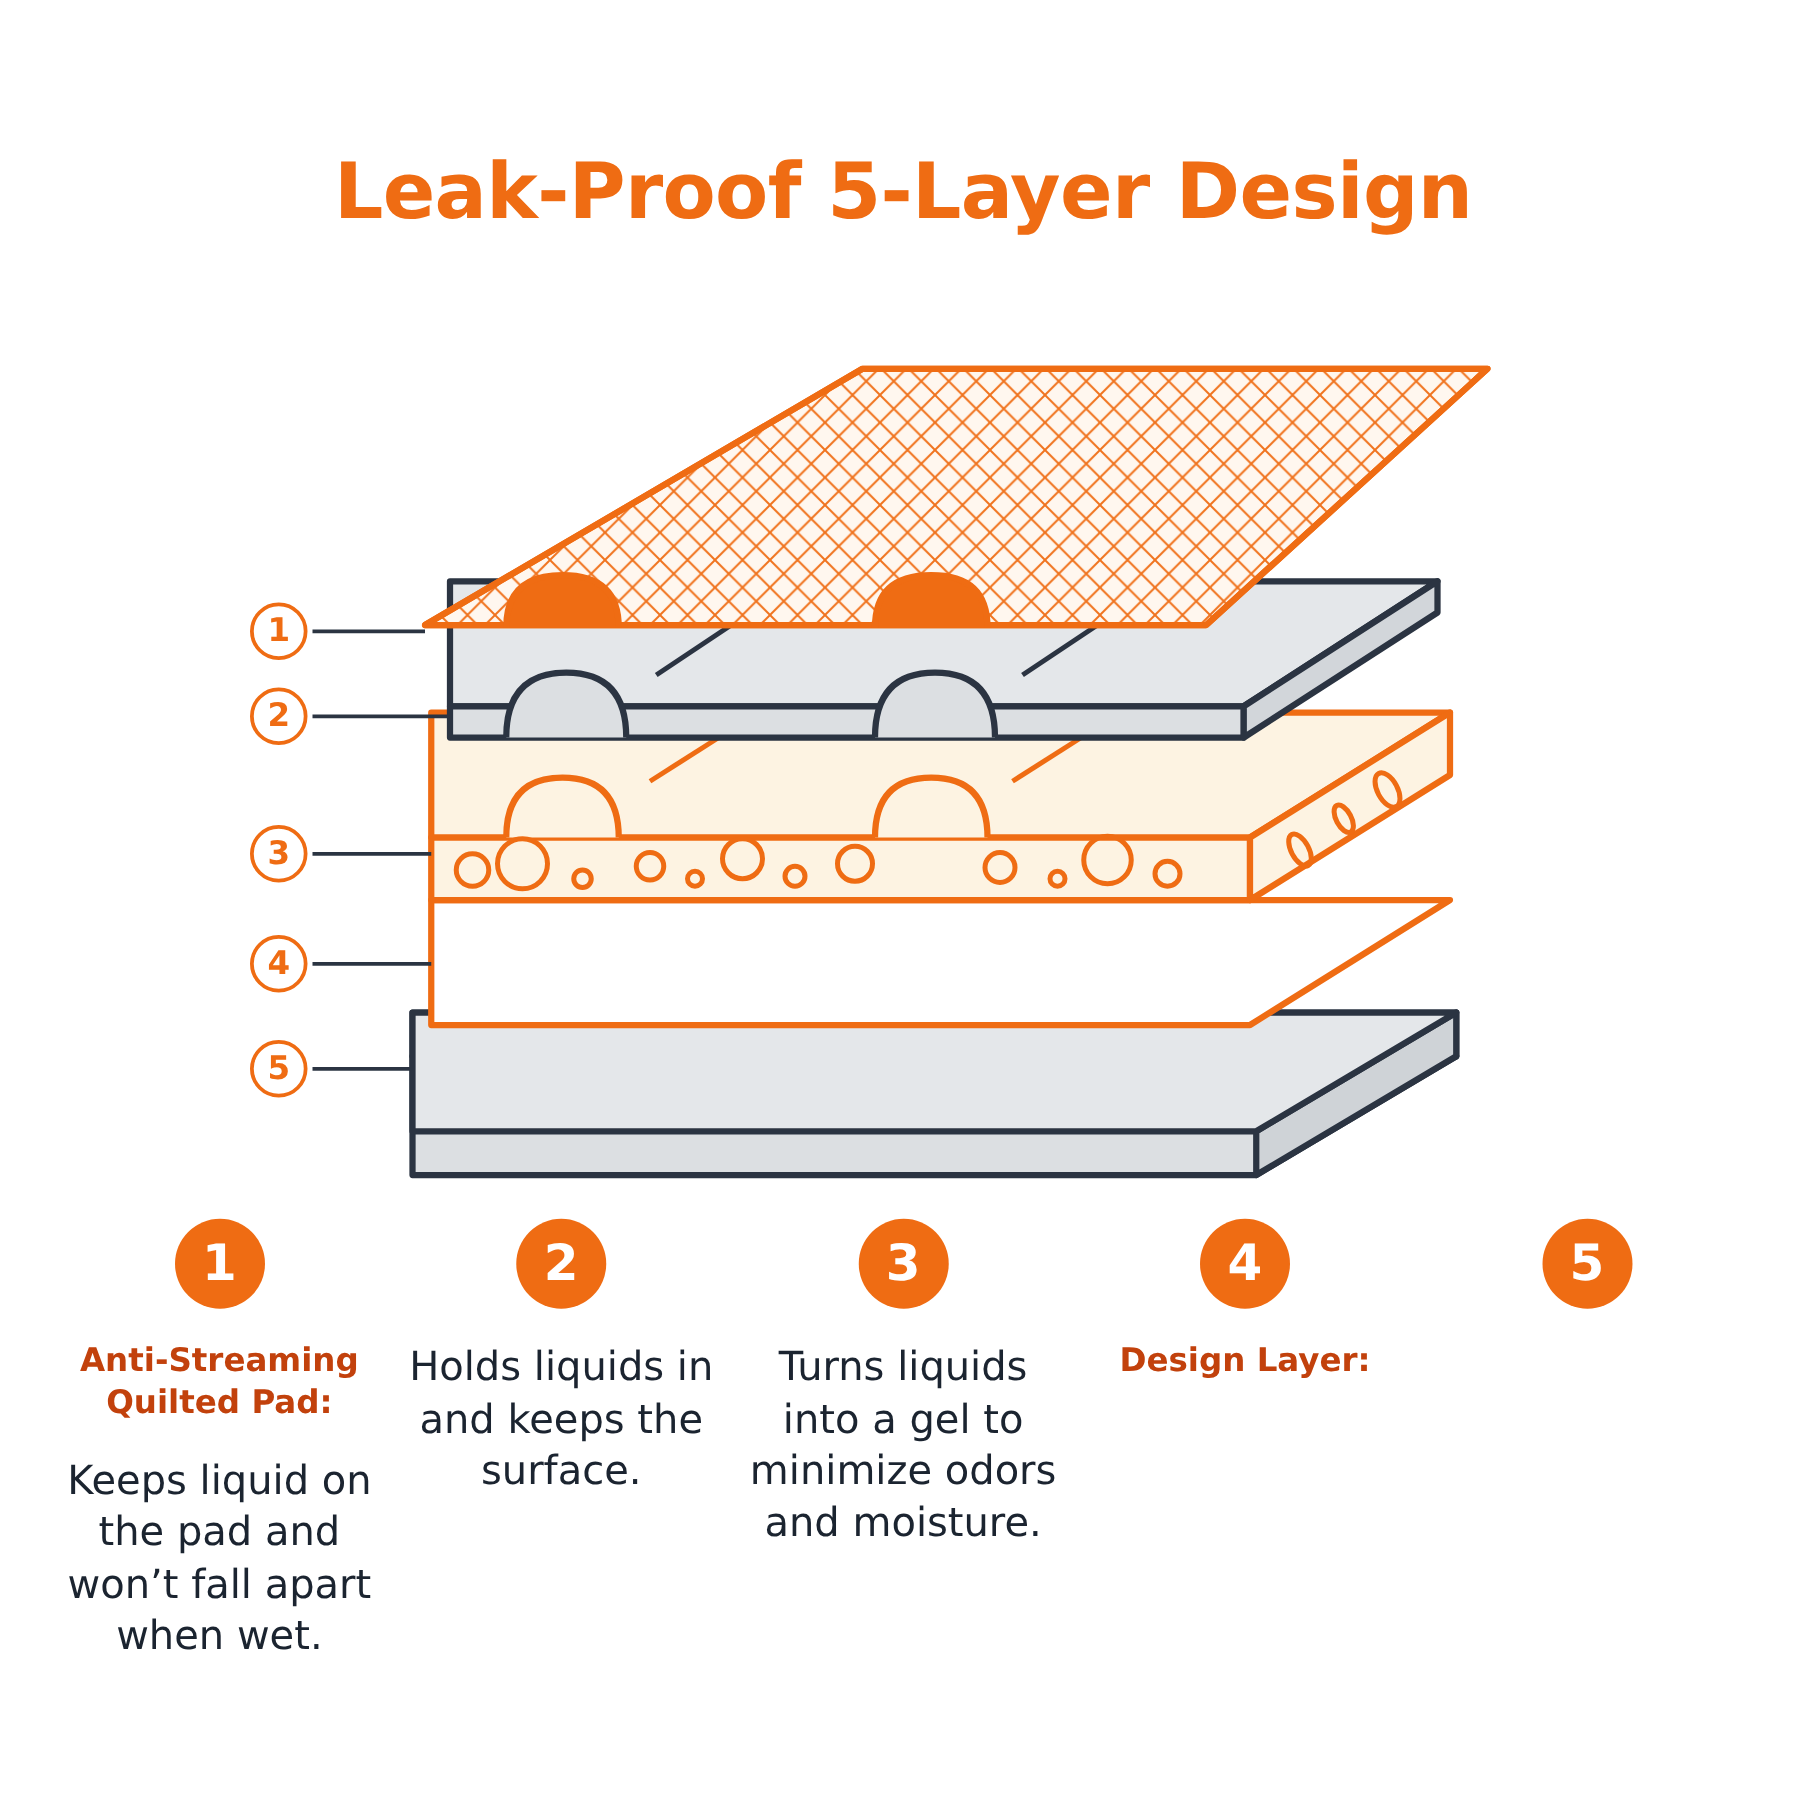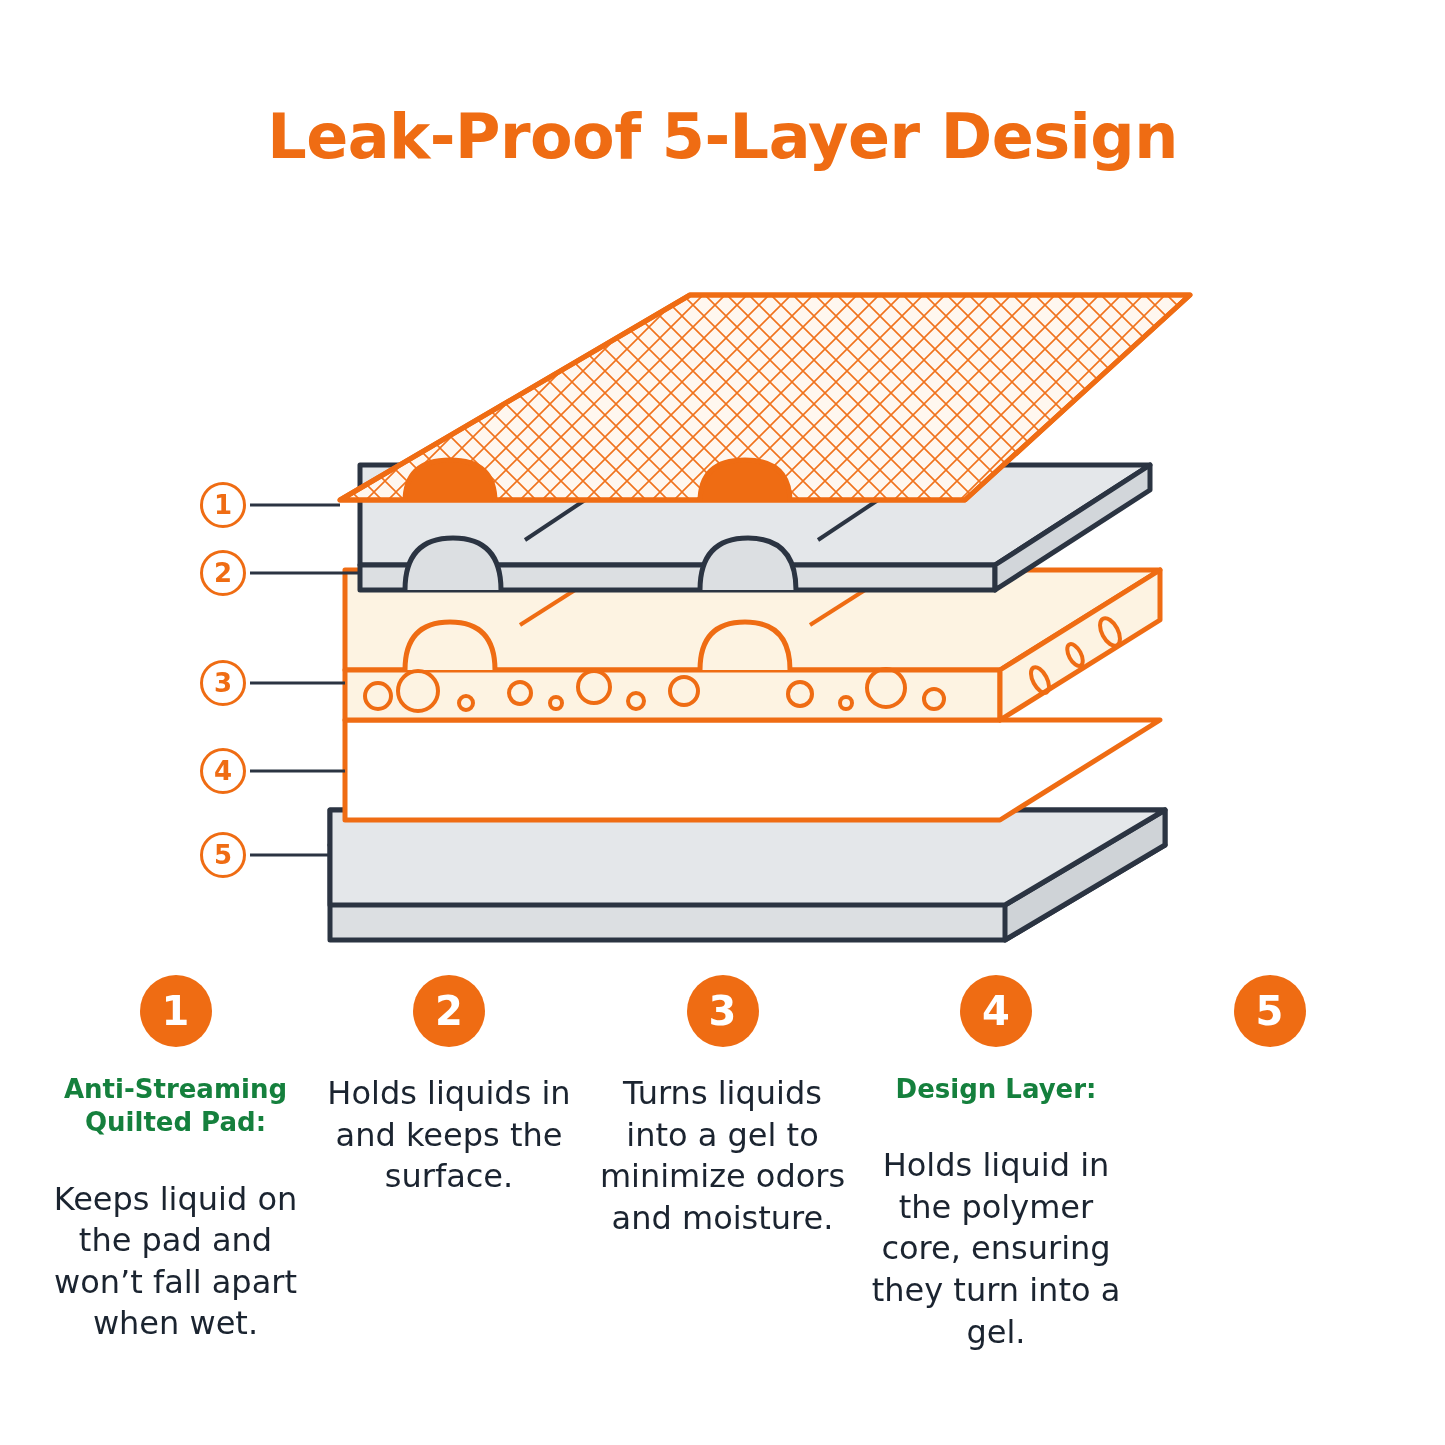--- a/index.html
+++ b/index.html
@@ -15,21 +15,21 @@
     overflow: hidden;
     position: relative;
   }
   .page {
     width: 1445px;
     height: 1445px;
     position: relative;
   }
   .title {
     position: absolute;
-    top: 100px;
+    top: 116px;
     left: 0;
     width: 1445px;
     text-align: center;
     font-size: 62px;
     font-weight: bold;
     color: #ef6c13;
     letter-spacing: -0.5px;
   }
 
   
@@ -82,23 +82,23 @@
     font-size: 40px;
     font-weight: bold;
     display: flex;
     align-items: center;
     justify-content: center;
     margin: 0 auto 26px auto;
   }
   .legend-title {
     font-size: 26px;
     font-weight: bold;
-    color: #15803d;
+    color: #c2410c;
     line-height: 1.28;
-    margin-bottom: 39px;
+    margin-bottom: 24px;
   }
   .legend-desc {
     font-size: 32px;
     color: #1b2430;
     line-height: 1.3;
   }
 </style>
 </head>
 <body>
 
@@ -209,21 +209,20 @@
     </div>
 
     <div class="legend-col">
       <div class="badge">3</div>
       <div class="legend-desc">Turns liquids into a gel to minimize odors and moisture.</div>
     </div>
 
     <div class="legend-col">
       <div class="badge">4</div>
       <div class="legend-title">Design Layer:</div>
-      <div class="legend-desc">Holds liquid in the polymer core, ensuring they turn into a gel.</div>
     </div>
 
     <div class="legend-col">
       <div class="badge">5</div>
     </div>
 
   </div>
 </div>
 
 </body></html>

